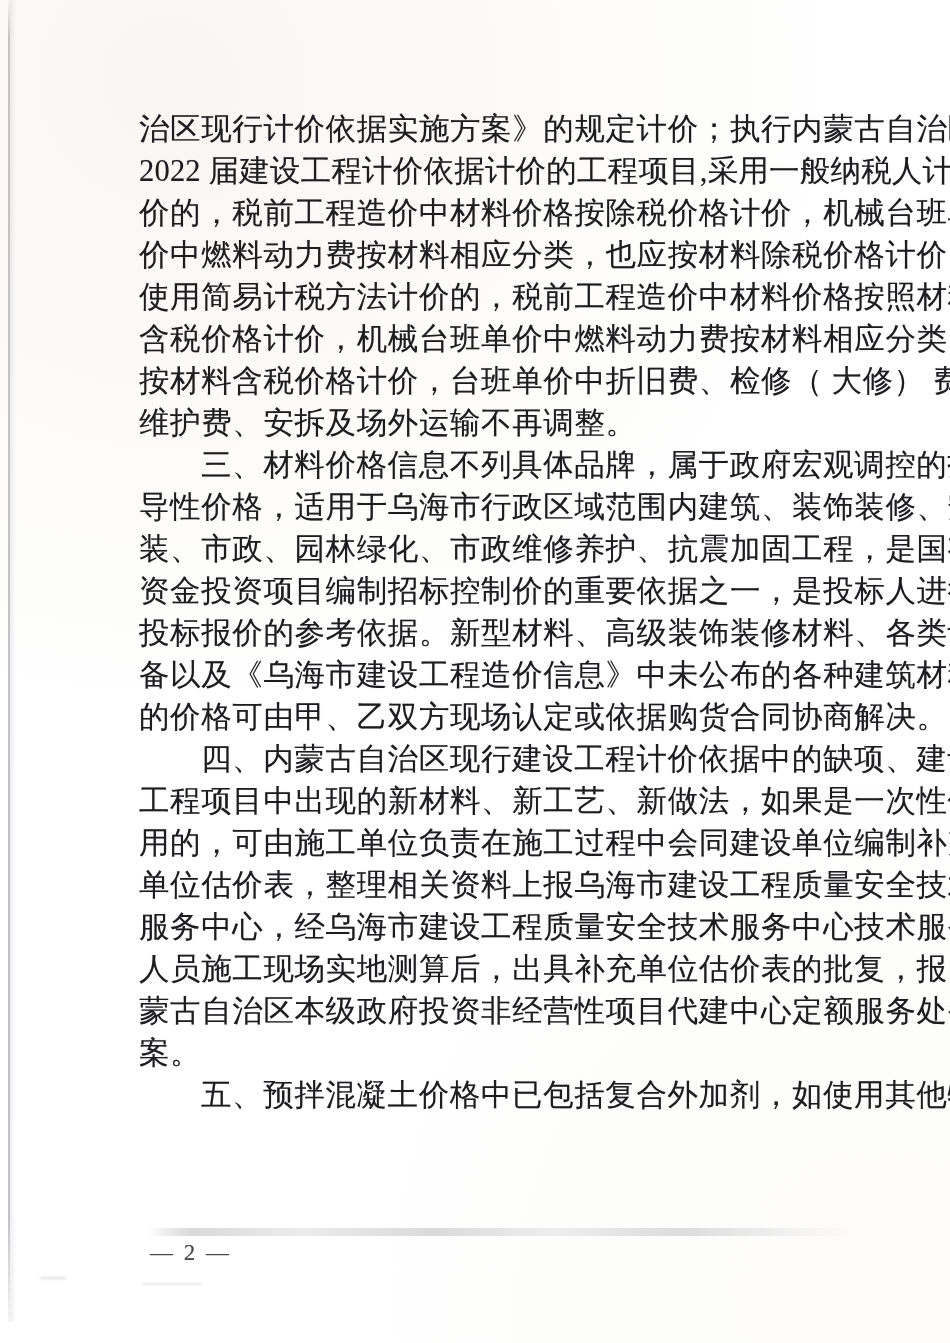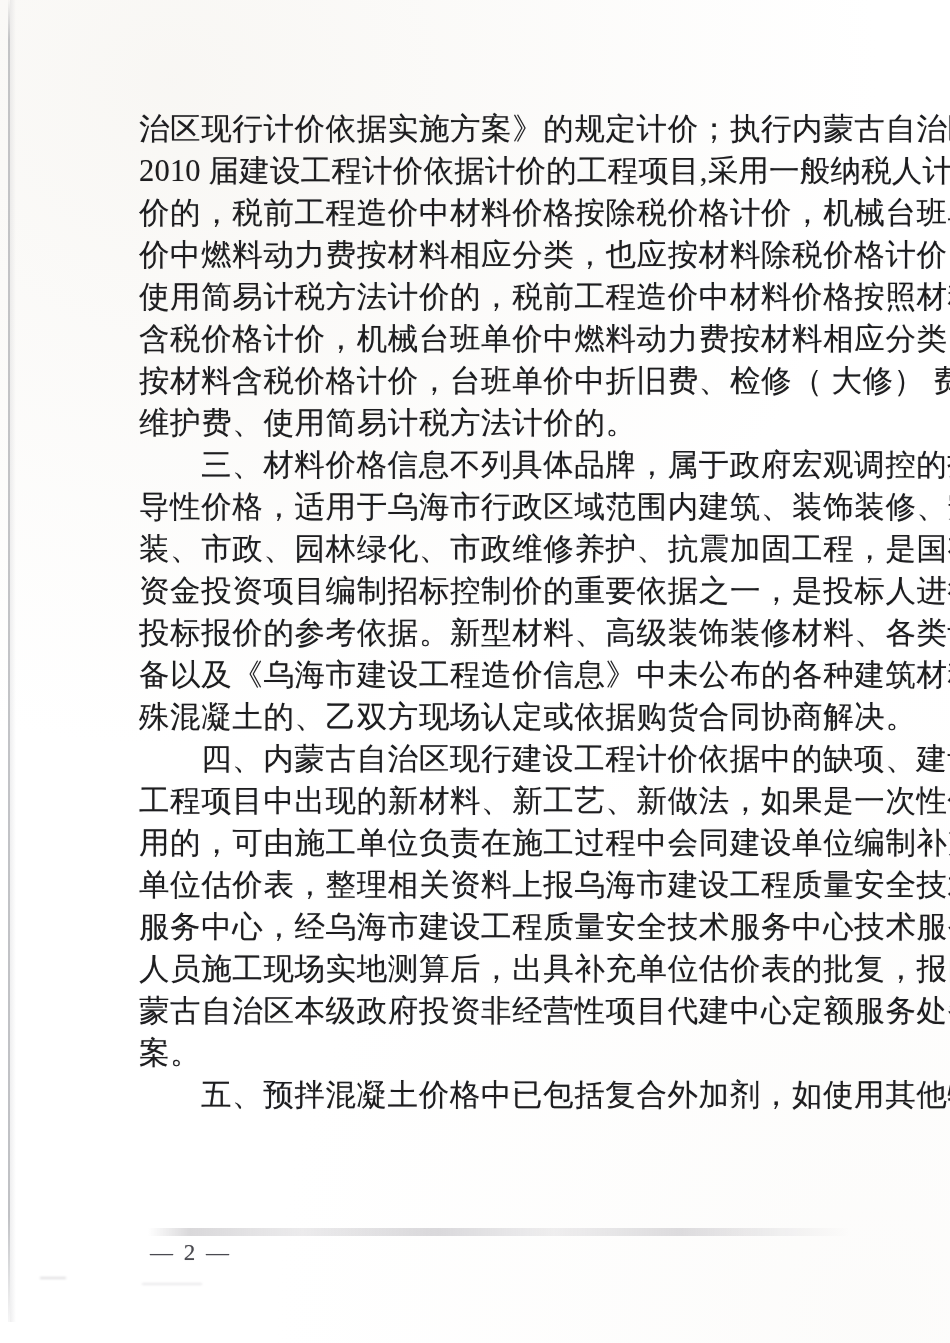--- a/index.html
+++ b/index.html
@@ -146,37 +146,37 @@
 <div class="scan-page">
 
   <div class="paper-tint"></div>
   <div class="scan-edge-left"></div>
   <div class="scan-edge-left-soft"></div>
 
   <div class="doc-body">
 
     <div>
       <div class="doc-line">治区现行计价依据实施方案》的规定计价；执行内蒙古自治区</div>
-      <div class="doc-line latin-lead">2010 届建设工程计价依据计价的工程项目,采用一般纳税人计</div>
+      <div class="doc-line latin-lead">2022 届建设工程计价依据计价的工程项目,采用一般纳税人计</div>
       <div class="doc-line">价的，税前工程造价中材料价格按除税价格计价，机械台班单</div>
       <div class="doc-line">价中燃料动力费按材料相应分类，也应按材料除税价格计价；</div>
       <div class="doc-line">使用简易计税方法计价的，税前工程造价中材料价格按照材料</div>
       <div class="doc-line">含税价格计价，机械台班单价中燃料动力费按材料相应分类，</div>
       <div class="doc-line">按材料含税价格计价，台班单价中折旧费、检修（ 大修） 费、</div>
-      <div class="doc-line">维护费、使用简易计税方法计价的。</div>
+      <div class="doc-line">维护费、安拆及场外运输不再调整。</div>
     </div>
 
     <div>
       <div class="doc-line indent">三、材料价格信息不列具体品牌，属于政府宏观调控的指</div>
       <div class="doc-line">导性价格，适用于乌海市行政区域范围内建筑、装饰装修、安</div>
       <div class="doc-line">装、市政、园林绿化、市政维修养护、抗震加固工程，是国有</div>
       <div class="doc-line">资金投资项目编制招标控制价的重要依据之一，是投标人进行</div>
       <div class="doc-line">投标报价的参考依据。新型材料、高级装饰装修材料、各类设</div>
       <div class="doc-line">备以及《乌海市建设工程造价信息》中未公布的各种建筑材料</div>
-      <div class="doc-line">殊混凝土的、乙双方现场认定或依据购货合同协商解决。</div>
+      <div class="doc-line">的价格可由甲、乙双方现场认定或依据购货合同协商解决。</div>
     </div>
 
     <div>
       <div class="doc-line indent">四、内蒙古自治区现行建设工程计价依据中的缺项、建设</div>
       <div class="doc-line">工程项目中出现的新材料、新工艺、新做法，如果是一次性使</div>
       <div class="doc-line">用的，可由施工单位负责在施工过程中会同建设单位编制补充</div>
       <div class="doc-line">单位估价表，整理相关资料上报乌海市建设工程质量安全技术</div>
       <div class="doc-line">服务中心，经乌海市建设工程质量安全技术服务中心技术服务</div>
       <div class="doc-line">人员施工现场实地测算后，出具补充单位估价表的批复，报内</div>
       <div class="doc-line">蒙古自治区本级政府投资非经营性项目代建中心定额服务处备</div>

